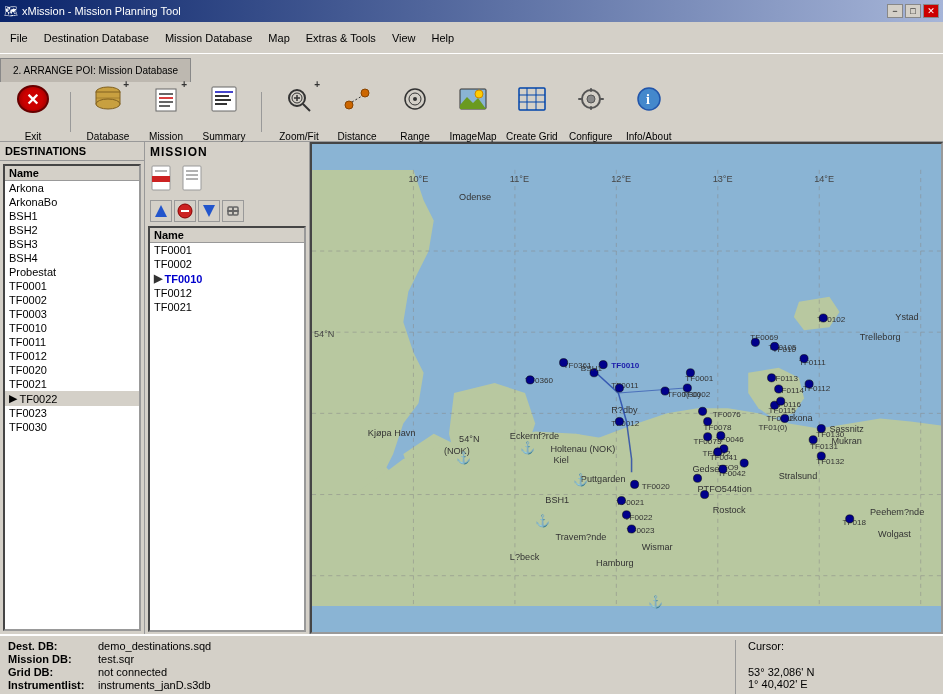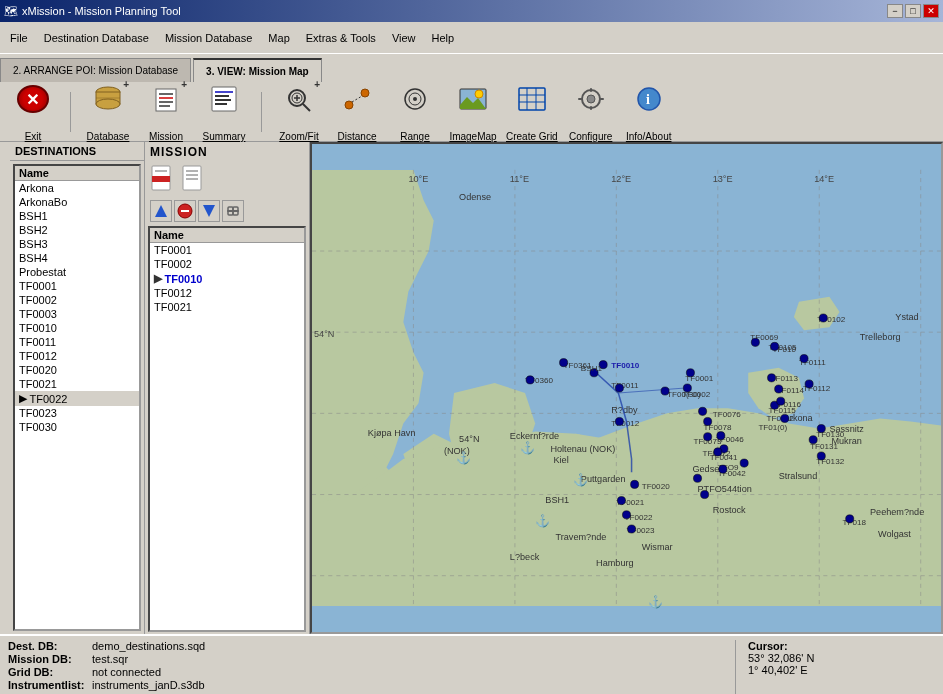--- a/index.html
+++ b/index.html
@@ -17,29 +17,29 @@
 
     
     .tabs { display: flex; height: 28px; background: #d4d0c8; padding-top: 4px; }
     .tab { padding: 2px 12px; border: 1px solid #888; border-bottom: none; background: #bdb8b0; font-size: 11px; cursor: pointer; display: flex; align-items: center; margin-right: 2px; }
     .tab.active { background: #d4d0c8; font-weight: bold; border-top: 2px solid #333; }
 
     
     .toolbar { background: #d4d0c8; border-bottom: 1px solid #999; padding: 4px 8px; display: flex; align-items: center; gap: 8px; height: 60px; }
     .tool-btn { display: flex; flex-direction: column; align-items: center; cursor: pointer; min-width: 50px; position: relative; }
     .tool-icon-wrap { width: 40px; height: 36px; display: flex; align-items: center; justify-content: center; border: 1px solid transparent; }
-    .tool-label { font-size: 10px; margin-top: 14px; text-decoration: underline; }
+    .tool-label { font-size: 10px; margin-top: 14px; }
     .tool-plus { position: absolute; top: -2px; right: 4px; font-size: 10px; font-weight: bold; color: #333; }
     .toolbar-sep { width: 1px; background: #999; height: 40px; margin: 0 4px; }
 
     
     .main-area { display: flex; height: calc(694px - 22px - 22px - 28px - 60px - 70px); }
 
     
-    .destinations-panel { width: 145px; border-right: 1px solid #999; background: #d4d0c8; display: flex; flex-direction: column; padding-left: 10px; }
+    .destinations-panel { width: 145px; border-right: 1px solid #999; background: #d4d0c8; display: flex; flex-direction: column; }
     .panel-title { background: #d4d0c8; padding: 3px 5px; font-weight: bold; font-size: 11px; border-bottom: 1px solid #999; }
     .dest-list { width: 130px; border: 2px inset #999; background: white; height: 100%; overflow-y: auto; }
     .dest-list-header { background: #d4d0c8; padding: 1px 4px; font-weight: bold; border-bottom: 1px solid #999; display: flex; align-items: center; }
     .dest-item { padding: 1px 4px; cursor: pointer; display: flex; align-items: center; }
 
     
     .mission-panel { width: 165px; border-right: 1px solid #999; background: #d4d0c8; display: flex; flex-direction: column; }
     .mission-header { padding: 3px 5px; display: flex; align-items: center; gap: 2px; }
     .mission-title { font-weight: bold; font-size: 12px; letter-spacing: 1px; }
     .mission-toolbar { display: flex; gap: 2px; padding: 2px 5px; align-items: center; }
@@ -48,25 +48,25 @@
     .mission-list-header { background: #d4d0c8; padding: 1px 4px; font-weight: bold; border-bottom: 1px solid #999; }
     .mission-item { padding: 1px 4px; cursor: pointer; display: flex; align-items: center; }
     .mission-item.active { color: #0000cc; font-weight: bold; }
 
     
     .map-area { flex: 1; background: #8ab4d4; position: relative; overflow: hidden; border: 2px inset #999; }
 
     
     .status-bar { height: 70px; background: #d4d0c8; border-top: 2px solid #fff; display: flex; padding: 4px 8px; gap: 0; }
     .status-left { flex: 1; display: flex; flex-direction: column; gap: 1px; }
-    .status-item { display: flex; gap: 4px; font-size: 11px; }
+    .status-item { display: flex; gap: 10px; font-size: 11px; }
     .status-label { min-width: 80px; font-weight: bold; color: #000; }
     .status-value { color: #000; }
     .status-right { width: 200px; border-left: 1px solid #999; padding-left: 12px; }
-    .cursor-title { font-weight: bold; font-size: 11px; margin-bottom: 0; }
+    .cursor-title { font-weight: normal; font-size: 11px; margin-bottom: 14px; }
     .cursor-coords { font-size: 11px; }
 
     
     .map-svg { width: 100%; height: 100%; }
 
     
     .icon-exit { width: 32px; height: 28px; background: radial-gradient(circle, #cc0000 50%, #880000 100%); border-radius: 50%; display: flex; align-items: center; justify-content: center; color: white; font-size: 16px; font-weight: bold; border: 2px solid #660000; }
 
     
     ::-webkit-scrollbar { width: 12px; }
@@ -93,21 +93,20 @@
   <span class="menu-item">Destination Database</span>
   <span class="menu-item">Mission Database</span>
   <span class="menu-item">Map</span>
   <span class="menu-item">Extras &amp; Tools</span>
   <span class="menu-item">View</span>
   <span class="menu-item">Help</span>
 </div>
 
 <div class="tabs">
   <div class="tab" style="font-size:10px;">2. ARRANGE POI: Mission Database</div>
-  <div class="tab active" style="font-size:10px;">3. VIEW: Mission Map</div>
 </div>
 
 <div class="toolbar">
 
   <div class="tool-btn">
     <div class="tool-icon-wrap">
       <div class="icon-exit">✕</div>
     </div>
     <span class="tool-label">Exit</span>
   </div>

